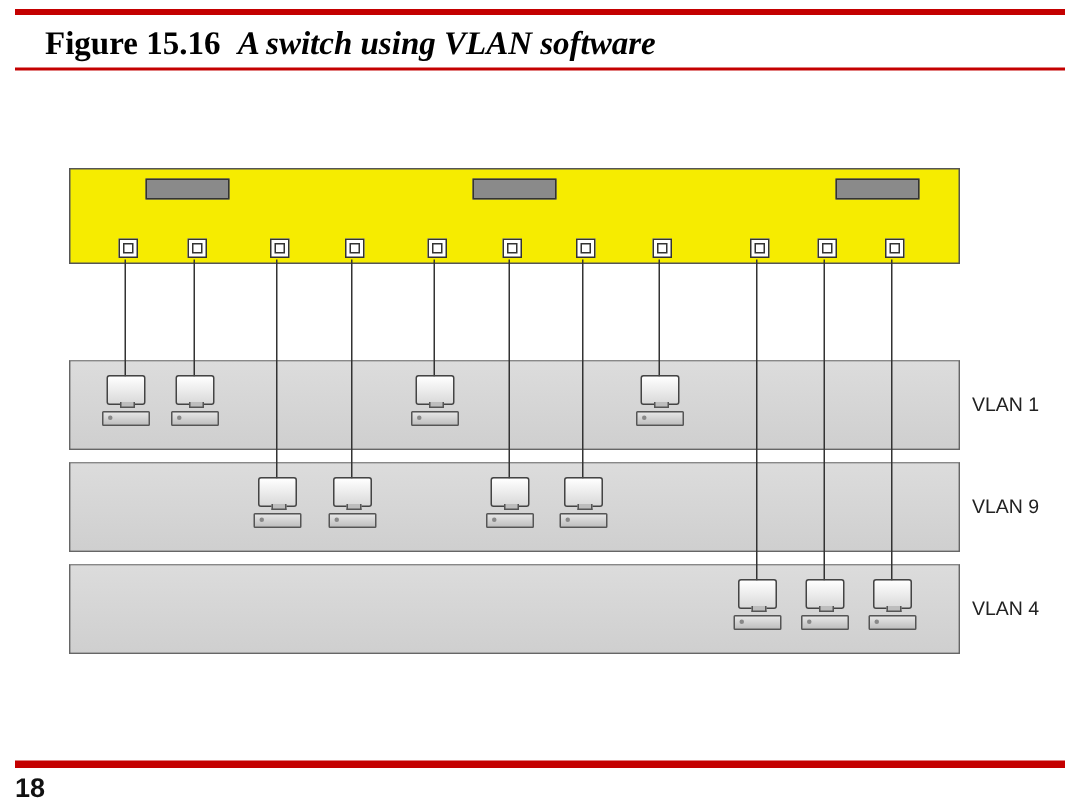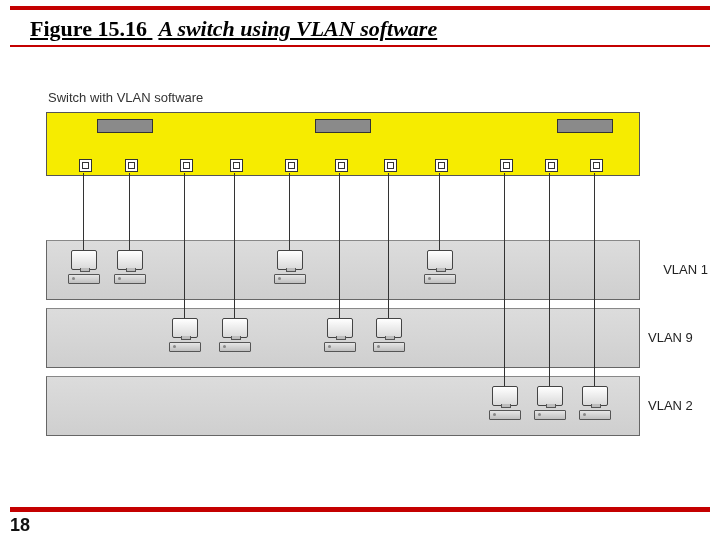--- a/index.html
+++ b/index.html
@@ -10,21 +10,20 @@
     width: 720px;
     height: 540px;
     position: relative;
     overflow: hidden;
   }
   .top-band { height: 6px; background: #fff; }
   .red-bar { height: 4px; background: #c40000; margin: 0 10px 0 10px; }
   .title-row {
     margin: 6px 30px 3px 30px;
     font-size: 22px;
-    text-decoration: underline;
   }
   .fig-num { font-weight: bold; }
   .fig-cap { font-weight: bold; font-style: italic; margin-left: 6px; }
   .thin-red { height: 2px; background: #c40000; margin: 0 10px 0 10px; }
 
   .diagram {
     position: absolute;
     left: 46px;
     top: 90px;
     width: 660px;
@@ -149,48 +148,47 @@
 
 <div class="top-band"></div>
 <div class="red-bar"></div>
 <div class="title-row">
   <span class="fig-num">Figure 15.16</span>
   <span class="fig-cap">A switch using VLAN software</span>
 </div>
 <div class="thin-red"></div>
 
 <div class="diagram">
-  <div class="switch-label" style="position:absolute; left:2px; top:0;">Switch with VLAN software</div>
 
   <div class="switch">
     <div class="module" style="left:50px;"></div>
     <div class="module" style="left:268px;"></div>
     <div class="module" style="left:510px;"></div>
 
     <div class="port" style="left:32px;"></div>
     <div class="port" style="left:78px;"></div>
     <div class="port" style="left:133px;"></div>
     <div class="port" style="left:183px;"></div>
     <div class="port" style="left:238px;"></div>
     <div class="port" style="left:288px;"></div>
     <div class="port" style="left:337px;"></div>
     <div class="port" style="left:388px;"></div>
     <div class="port" style="left:453px;"></div>
     <div class="port" style="left:498px;"></div>
     <div class="port" style="left:543px;"></div>
   </div>
 
   <div class="vlan-row" style="top:150px;"></div>
-  <div class="vlan-label" style="top:172px;text-align:right;">VLAN 1</div>
+  <div class="vlan-label" style="top:172px;">VLAN 1</div>
 
   <div class="vlan-row" style="top:218px;"></div>
   <div class="vlan-label" style="top:240px;">VLAN 9</div>
 
   <div class="vlan-row" style="top:286px;"></div>
-  <div class="vlan-label" style="top:308px;">VLAN 2</div>
+  <div class="vlan-label" style="top:308px;">VLAN 4</div>
 
   <div class="cable" style="left:37px; height:78px;"></div>
   <div class="cable" style="left:83px; height:78px;"></div>
   <div class="cable" style="left:138px; height:146px;"></div>
   <div class="cable" style="left:188px; height:146px;"></div>
   <div class="cable" style="left:243px; height:78px;"></div>
   <div class="cable" style="left:293px; height:146px;"></div>
   <div class="cable" style="left:342px; height:146px;"></div>
   <div class="cable" style="left:393px; height:78px;"></div>
   <div class="cable" style="left:458px; height:214px;"></div>

